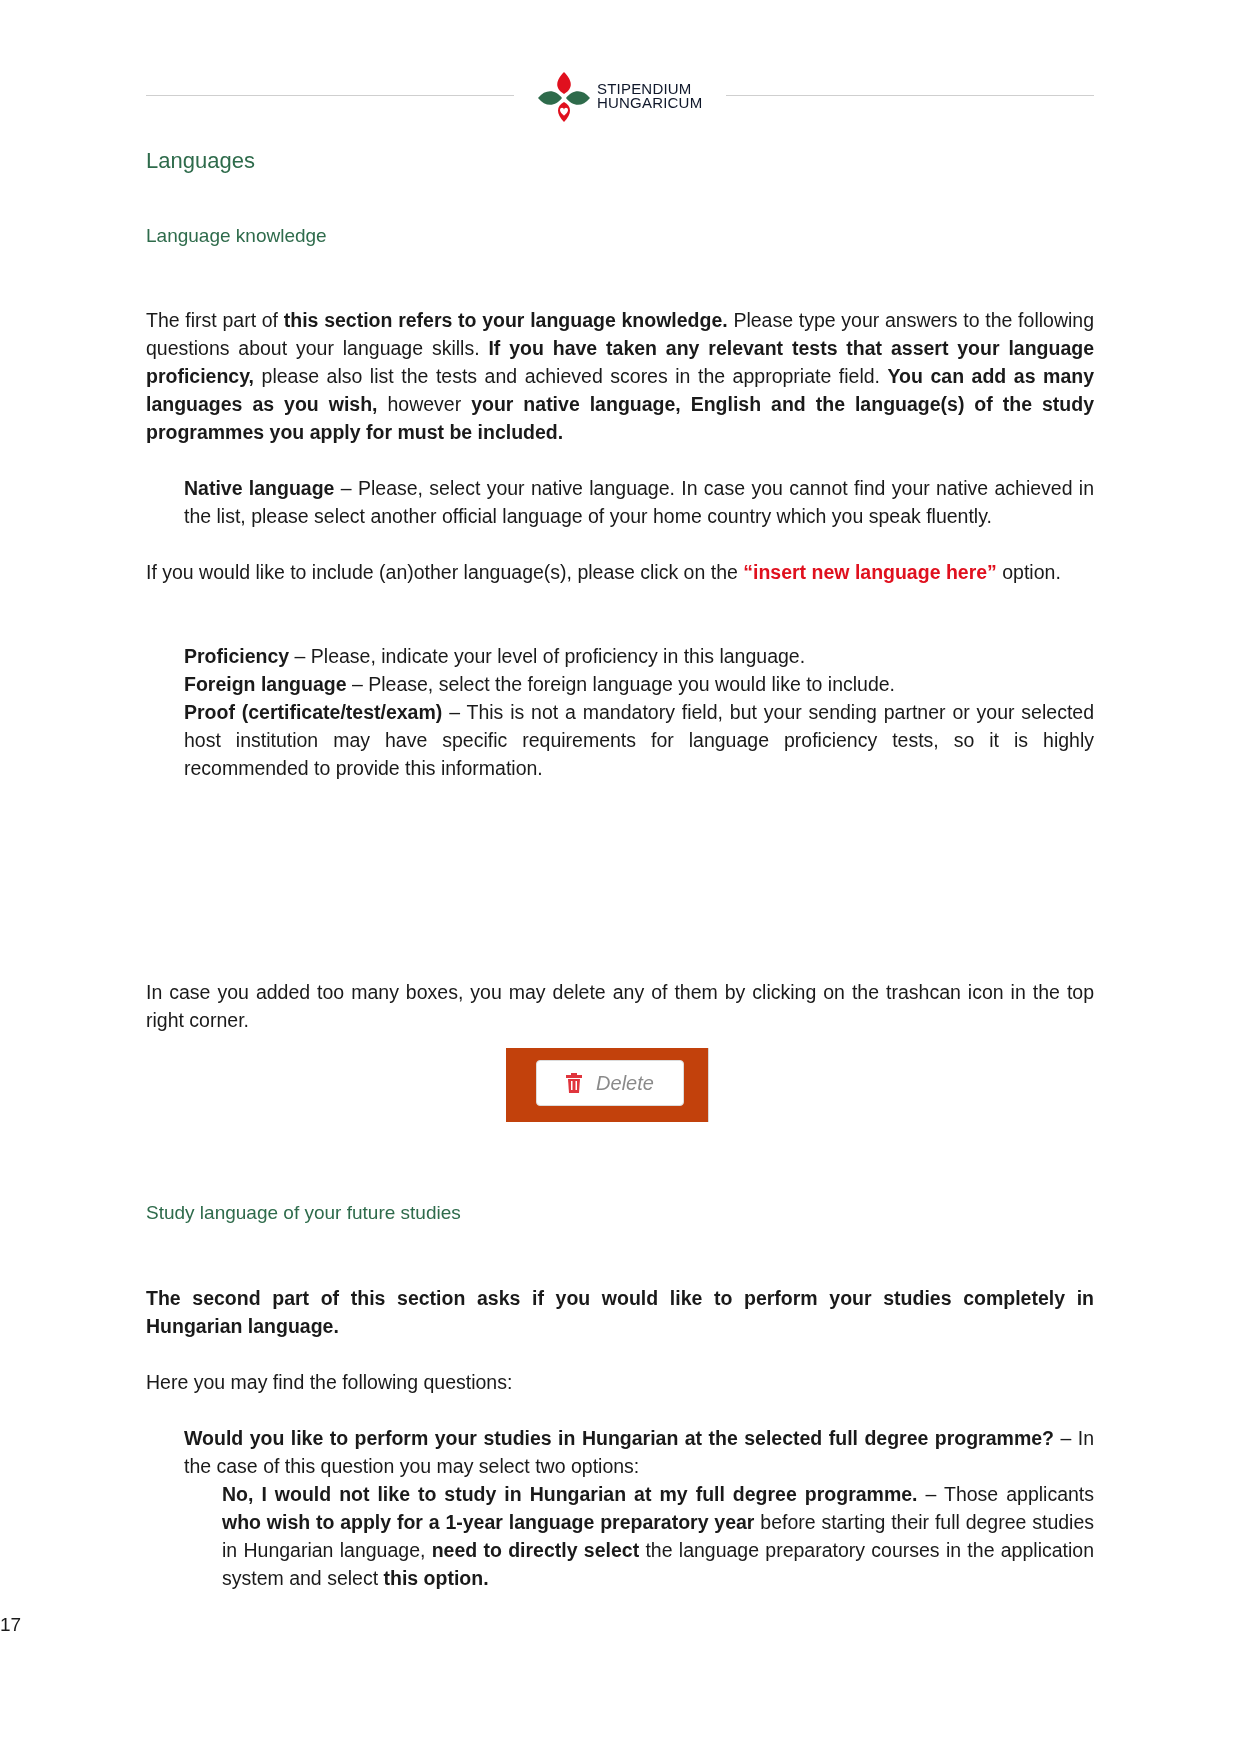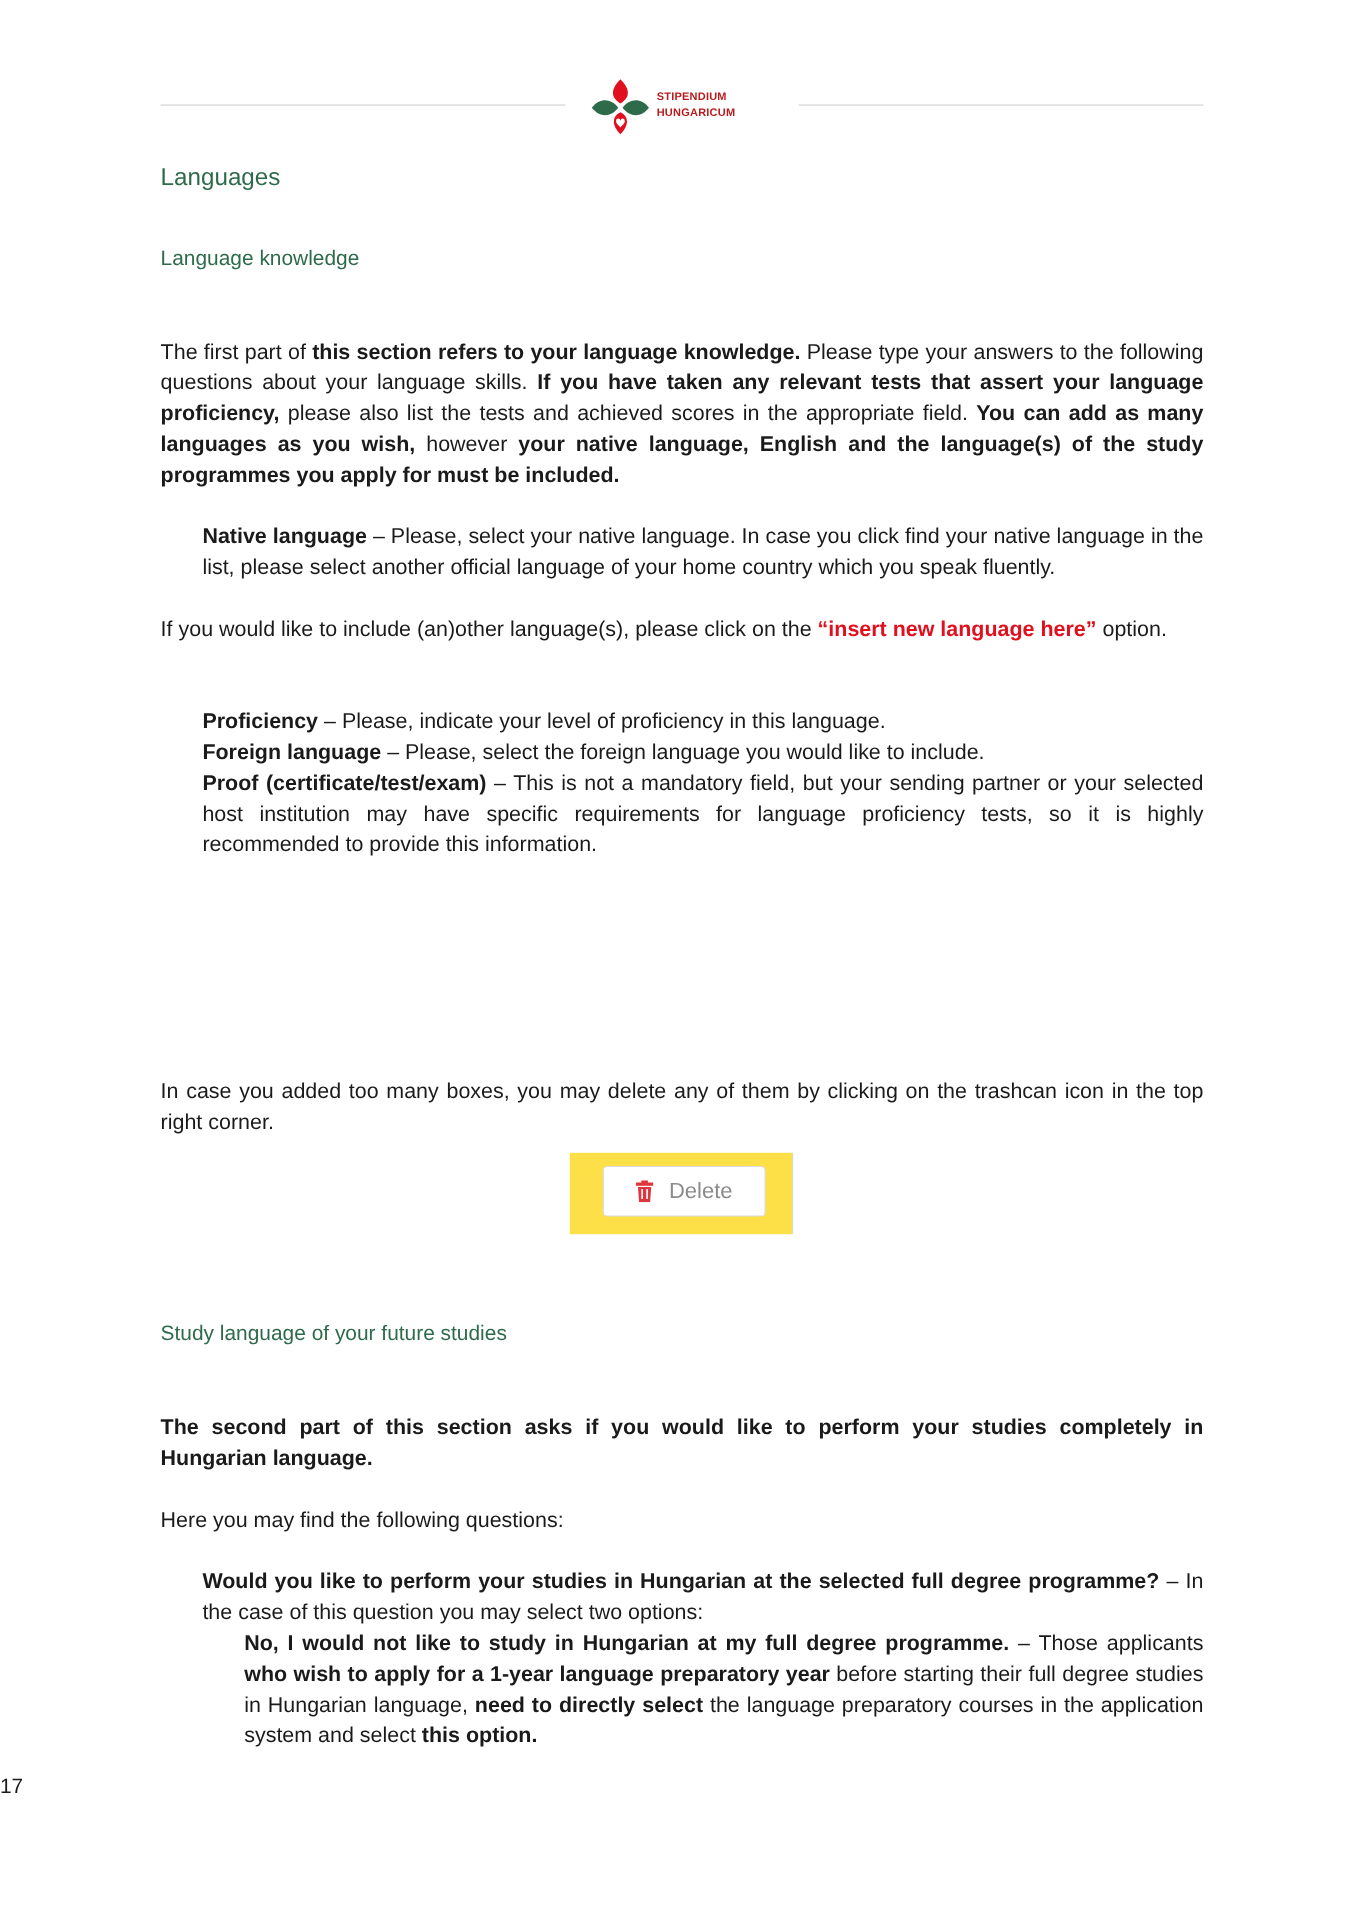--- a/index.html
+++ b/index.html
@@ -2,33 +2,33 @@
 <html><head>
 <meta charset="utf-8">
 <style>
   html, body { margin:0; padding:0; background:#ffffff; }
   body { width:1241px; height:1754px; position:relative; overflow:hidden;
          font-family:"Liberation Sans", sans-serif; color:#1a1a1a; }
   .header { position:absolute; top:68px; left:146px; width:948px; height:60px; }
   .hr-left { position:absolute; left:0; top:27px; width:368px; border-top:1px solid #cfcfcf; }
   .hr-right { position:absolute; right:0; top:27px; width:368px; border-top:1px solid #cfcfcf; }
   .logo { position:absolute; left:388px; top:0; width:172px; height:56px; }
-  .logo-text { position:absolute; left:63px; top:14px; font-size:10px; font-weight:bold;
-               color:#b91c1c; line-height:14px; letter-spacing:0.2px; }
+  .logo-text { position:absolute; left:63px; top:14px; font-size:15px; font-weight:normal;
+               color:#0f172a; line-height:14px; letter-spacing:0.2px; }
   h1 { position:absolute; left:146px; top:148px; margin:0; font-weight:normal;
        font-size:22px; color:#2e6b4b; }
   h2 { position:absolute; left:146px; margin:0; font-weight:normal; font-size:19px; color:#2e6b4b; }
   .p { position:absolute; left:146px; width:948px; font-size:19.5px; line-height:28px;
        text-align:justify; margin:0; }
   .ind { left:184px; width:910px; }
   .ind2 { left:222px; width:872px; }
   b { font-weight:bold; }
   .red { color:#e0101e; font-weight:bold; }
-  .del-box { position:absolute; left:518px; top:1048px; width:202px; height:74px;
-             background:#fde047; border-right:1px solid #d9d9d9; }
+  .del-box { position:absolute; left:506px; top:1048px; width:202px; height:74px;
+             background:#c2410c; border-right:1px solid #d9d9d9;font-style:italic; }
   .del-btn { position:absolute; left:30px; top:12px; width:146px; height:44px;
              background:#fff; border:1px solid #dcdcdc; border-radius:4px;
              display:flex; align-items:center; justify-content:center; gap:14px;
              font-size:20px; color:#8a8a8a; cursor:pointer; }
   .pagenum { position:absolute; top:1614px; left:0; width:1141px; text-align:left; font-size:19px; }
 </style>
 </head>
 <body>
 
 <div class="header">
@@ -50,21 +50,21 @@
 </div>
 
 <h1>Languages</h1>
 <h2 style="top:225px">Language knowledge</h2>
 
 <p class="p" style="top:306px">
   <span>The first part of </span><b>this section refers to your language knowledge.</b><span> Please type your answers to the following questions about your language skills. </span><b>If you have taken any relevant tests that assert your language proficiency,</b><span> please also list the tests and achieved scores in the appropriate field. </span><b>You can add as many languages as you wish,</b><span> however </span><b>your native language, English and the language(s) of the study programmes you apply for must be included.</b>
 </p>
 
 <p class="p ind" style="top:474px">
-  <b>Native language</b><span> – Please, select your native language. In case you click find your native language in the list, please select another official language of your home country which you speak fluently.</span>
+  <b>Native language</b><span> – Please, select your native language. In case you cannot find your native achieved in the list, please select another official language of your home country which you speak fluently.</span>
 </p>
 
 <p class="p" style="top:558px">
   <span>If you would like to include (an)other language(s), please click on the </span><span class="red">“insert new language here”</span><span> option.</span>
 </p>
 
 <div class="p ind" style="top:642px">
   <div><b>Proficiency</b><span> – Please, indicate your level of proficiency in this language.</span></div>
   <div><b>Foreign language</b><span> – Please, select the foreign language you would like to include.</span></div>
   <div><b>Proof (certificate/test/exam)</b><span> – This is not a mandatory field, but your sending partner or your selected host institution may have specific requirements for language proficiency tests, so it is highly recommended to provide this information.</span></div>

